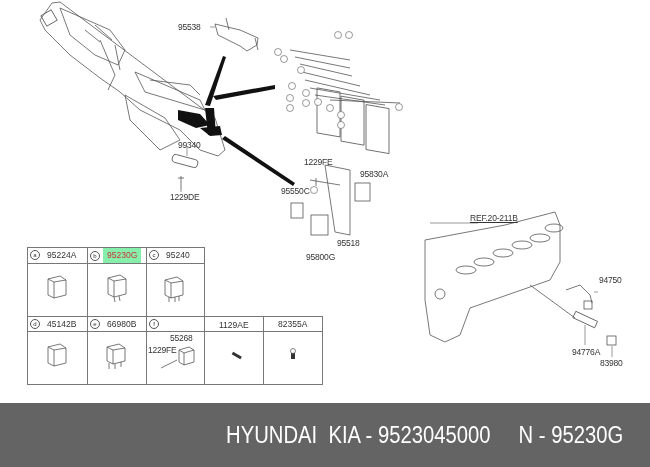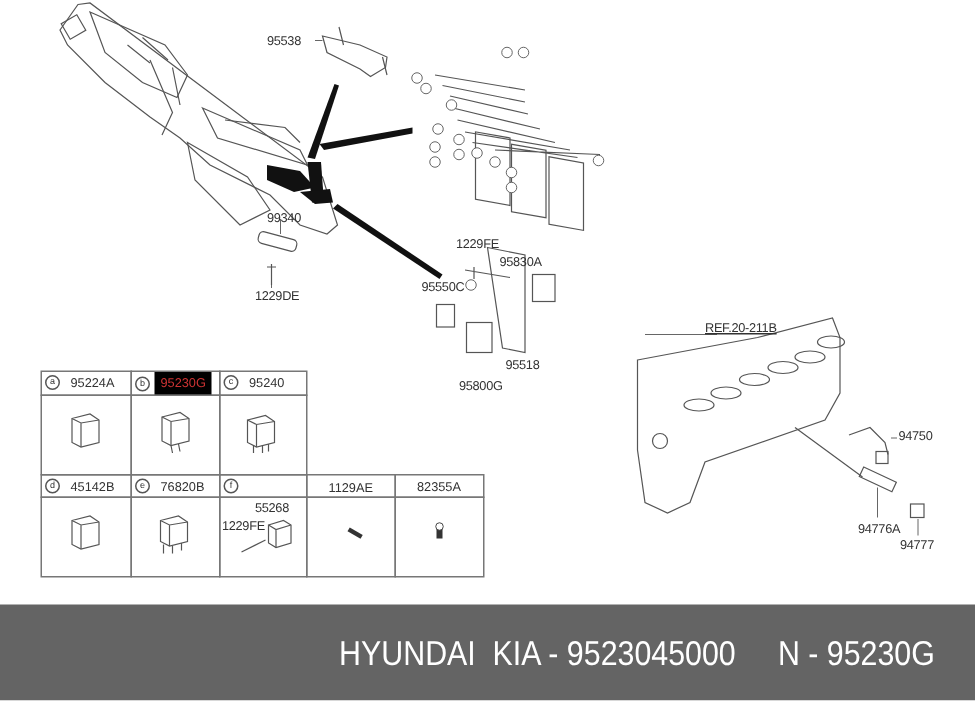--- a/index.html
+++ b/index.html
@@ -7,21 +7,21 @@
          font-family:"Liberation Sans", sans-serif; color:#333; }
   .diagram { position:absolute; left:0; top:0; width:556px; height:403px; background:#fff; }
   .lbl { position:absolute; font-size:8.5px; color:#333; letter-spacing:-0.2px; white-space:nowrap; }
   .lbl.ref { text-decoration:underline;padding-left:40px; }
   svg.art { position:absolute; left:0; top:0; }
   .tbl { position:absolute; left:27px; top:247px; }
   .cell { position:absolute; border:1px solid #777; box-sizing:border-box; }
   .hdr { position:absolute; font-size:8.5px; color:#333; white-space:nowrap; display:flex; align-items:center; }
   .hdr .circ { display:inline-block; width:8px; height:8px; border:1px solid #555; border-radius:50%;
                font-size:6px; line-height:8px; text-align:center; margin-right:7px; }
-  .hl { background:#000000; color:#c33; padding:0 4px; }
+  .hl { background:#86efac; color:#c33; padding:0 4px; }
   .footer { position:absolute; left:0; top:403px; width:650px; height:64px; background:#646464;
             display:flex; align-items:center; justify-content:flex-end; }
   .footer span { color:#fff; font-size:23px; font-family:"Liberation Sans", sans-serif; letter-spacing:0px;
                  transform:scaleX(0.88); white-space:pre; }
 </style>
 </head>
 <body>
 
 <div class="diagram">
   <svg class="art" width="650" height="403" viewBox="0 0 650 403">
@@ -103,28 +103,28 @@
       <line x1="585" y1="325" x2="585" y2="345"></line>
       <line x1="612" y1="346" x2="612" y2="357"></line>
       <line x1="430" y1="223" x2="478" y2="223"></line>
     </g>
   </svg>
 
   <span class="lbl" style="left:178px;top:22px">95538</span>
   <span class="lbl" style="left:178px;top:140px">99340</span>
   <span class="lbl" style="left:170px;top:192px">1229DE</span>
   <span class="lbl" style="left:304px;top:157px">1229FE</span>
-  <span class="lbl" style="left:333px;top:169px">95830A</span>
+  <span class="lbl" style="left:360px;top:169px">95830A</span>
   <span class="lbl" style="left:281px;top:186px">95550C</span>
   <span class="lbl" style="left:337px;top:238px">95518</span>
   <span class="lbl" style="left:306px;top:252px">95800G</span>
   <span class="lbl ref" style="left:430px;top:213px">REF.20-211B</span>
-  <span class="lbl" style="left:599px;top:285px">94750</span>
+  <span class="lbl" style="left:599px;top:275px">94750</span>
   <span class="lbl" style="left:572px;top:347px">94776A</span>
-  <span class="lbl" style="left:600px;top:358px">94777</span>
+  <span class="lbl" style="left:600px;top:358px">83980</span>
 
   <div class="tbl">
 
     <div class="cell" style="left:0;top:0;width:61px;height:17px"></div>
     <div class="cell" style="left:60px;top:0;width:60px;height:17px"></div>
     <div class="cell" style="left:119px;top:0;width:59px;height:17px"></div>
     <div class="cell" style="left:0;top:16px;width:61px;height:54px"></div>
     <div class="cell" style="left:60px;top:16px;width:60px;height:54px"></div>
     <div class="cell" style="left:119px;top:16px;width:59px;height:54px"></div>
 
@@ -151,21 +151,21 @@
       <span class="circ">c</span>
       <span>95240</span>
     </div>
 
     <div class="hdr" style="left:3px;top:72px">
       <span class="circ">d</span>
       <span>45142B</span>
     </div>
     <div class="hdr" style="left:63px;top:72px">
       <span class="circ">e</span>
-      <span>76820B</span>
+      <span>66980B</span>
     </div>
     <div class="hdr" style="left:122px;top:72px">
       <span class="circ">f</span>
     </div>
     <div class="hdr" style="left:192px;top:73px">
       <span>1129AE</span>
     </div>
     <div class="hdr" style="left:251px;top:72px">
       <span>82355A</span>
     </div>

